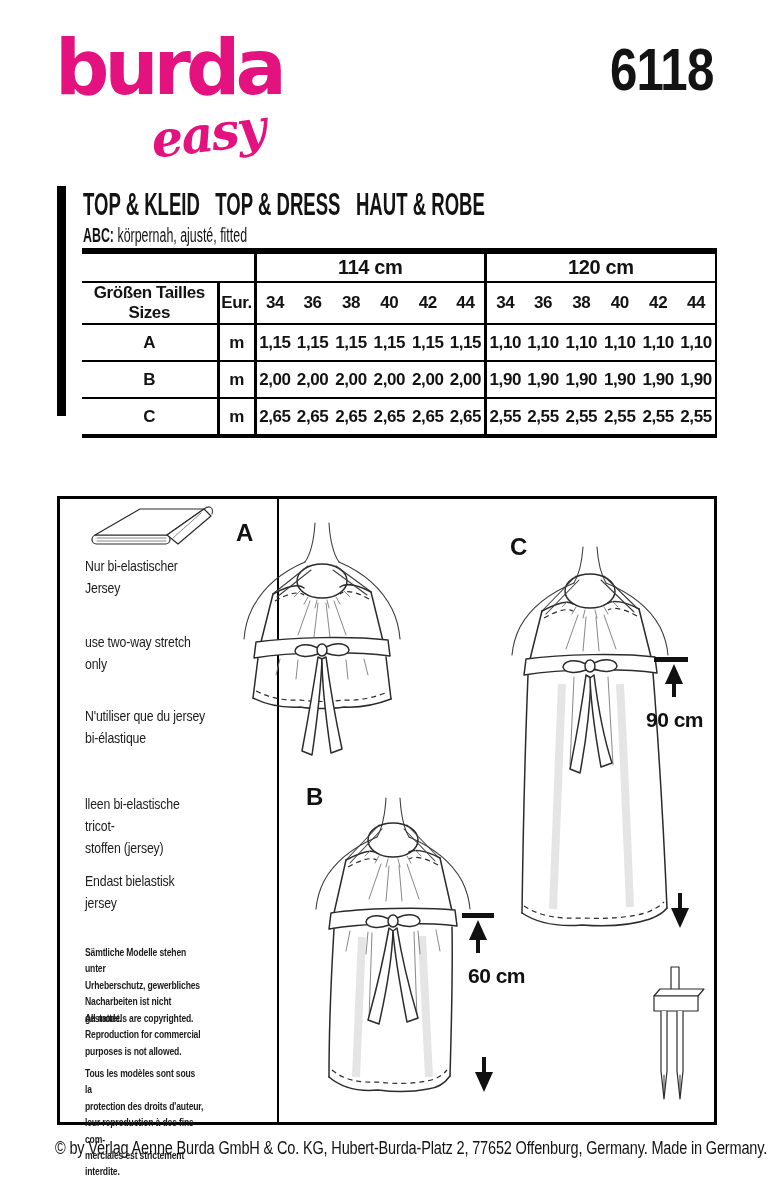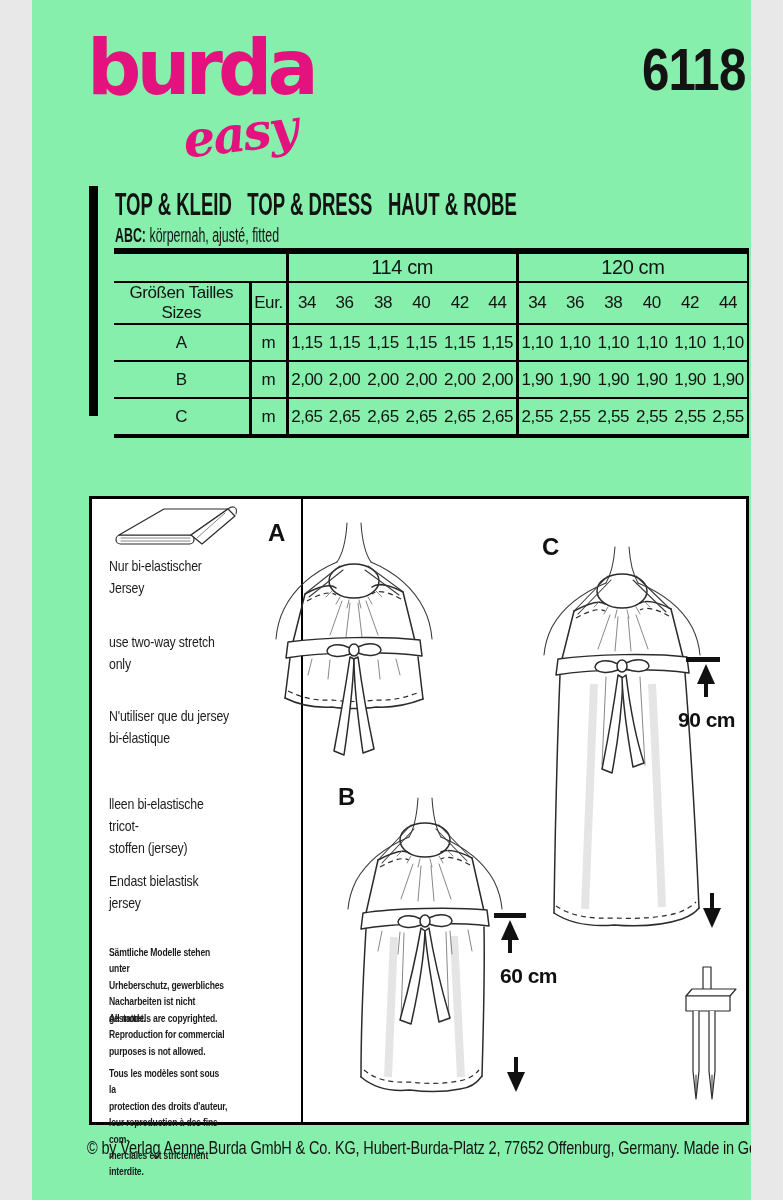--- a/index.html
+++ b/index.html
@@ -1,17 +1,17 @@
 <!DOCTYPE html>
 <html><head>
 <meta charset="utf-8">
 <style>
   html,body{margin:0;padding:0;background:#e8e8e8;}
   .page{
-    position:relative;width:719px;height:1200px;background:#86efac;
+    position:relative;width:783px;height:1200px;background:#ffffff;
     font-family:"Liberation Sans",sans-serif;color:#111;overflow:hidden;
     margin:0 auto;
   }
   
   .brand{position:absolute;left:55px;top:30px;width:230px;height:150px;}
   .brand-main{
     position:absolute;left:0;top:0;
     font-family:"DejaVu Sans",sans-serif;font-weight:bold;
     font-size:76px;letter-spacing:-5px;line-height:1;color:#e3127f;
   }
@@ -39,36 +39,36 @@
   }
   .abc-line .b{font-weight:bold;}
   
   table.size-table{
     position:absolute;left:82px;top:248px;width:634px;
     border-collapse:collapse;table-layout:fixed;
     border-top:6px solid #000;border-right:2px solid #000;border-bottom:4px solid #000;
   }
   table.size-table td{
     border-bottom:2px solid #000;text-align:center;vertical-align:middle;
-    font-weight:normal;font-size:17px;letter-spacing:-0.4px;padding:0;color:#131313;
+    font-weight:bold;font-size:17px;letter-spacing:-0.4px;padding:0;color:#131313;
     overflow:hidden;
   }
   td.bR{border-right:3px solid #000;}
   tr.r1 td{height:27px;font-size:20px;}
   tr.r2 td{height:25px;}
   tr.body td{height:35px;}
   td.lbl{text-align:left;padding-left:4px;font-size:18px;}
   td.eur{text-align:right;padding-right:4px;}
   
   .draw-box{
     position:absolute;left:57px;top:496px;width:660px;height:629px;
     border:3px solid #000;box-sizing:border-box;background:#fff;
   }
   .fabric-col{
-    position:absolute;left:8px;top:0;width:160px;height:100%;
+    position:absolute;left:16px;top:0;width:160px;height:100%;
     border-right:2px solid #000;box-sizing:content-box;padding-left:41px;
   }
   .bolt-icon{position:absolute;left:12px;top:4px;}
   .fnote{
     position:absolute;left:9px;width:150px;white-space:pre-line;
     font-size:15px;line-height:22px;letter-spacing:-0.2px;color:#1c1c1c;
     transform:scaleX(0.82);transform-origin:left top;
   }
   .fn0{top:56px;} .fn1{top:132px;} .fn2{top:206px;} .fn3{top:294px;} .fn4{top:371px;}
   .cnote{

